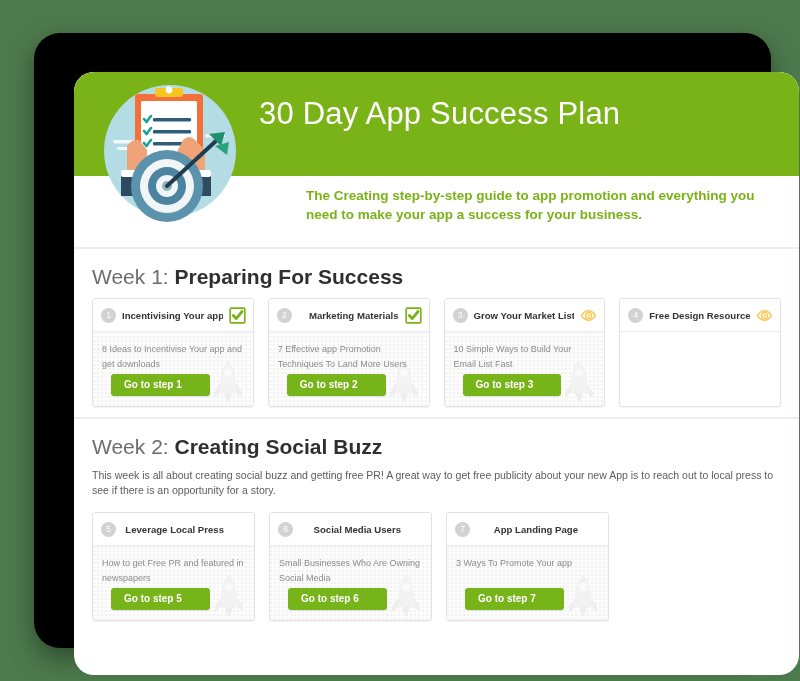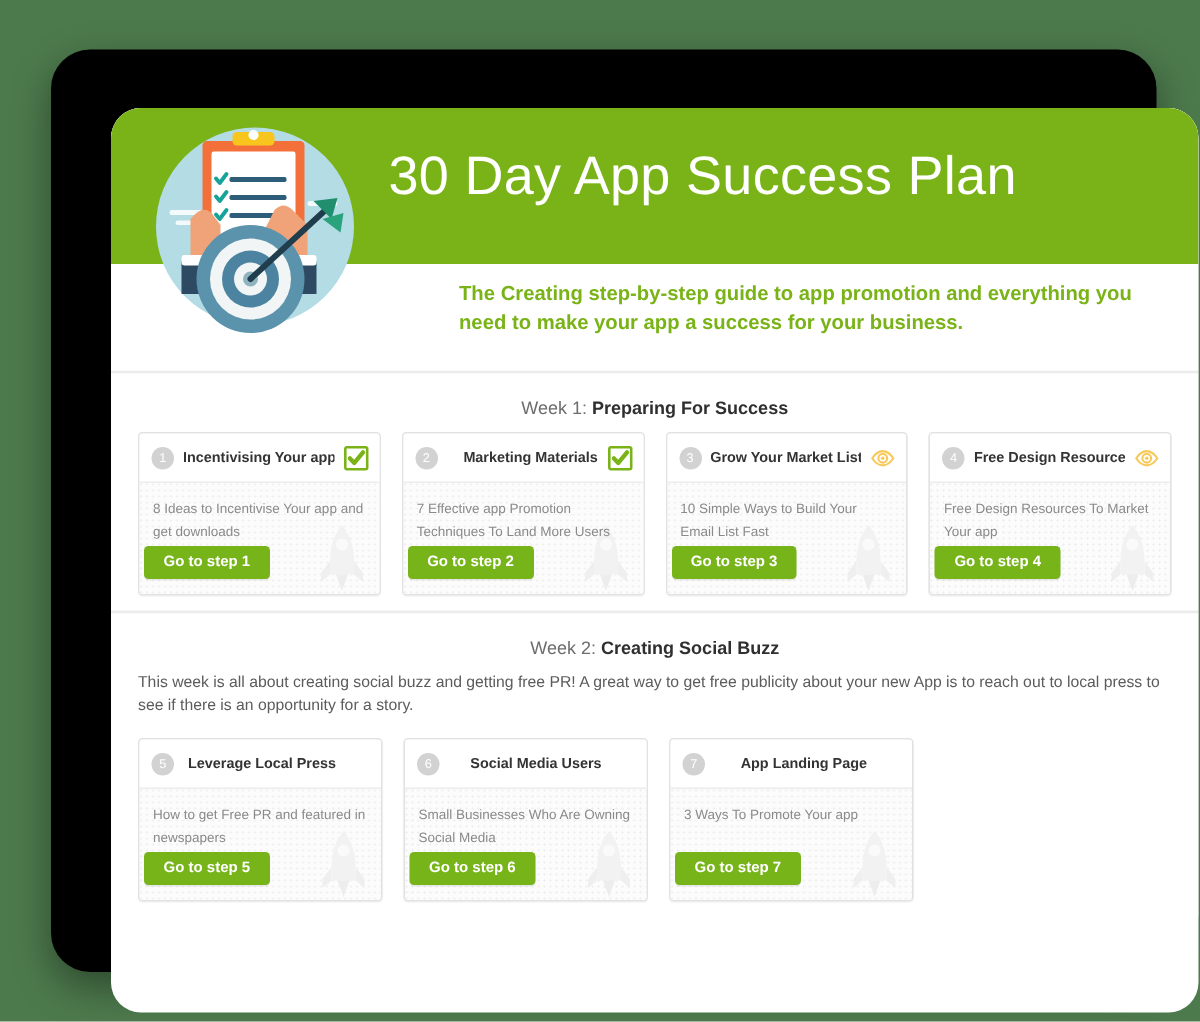--- a/index.html
+++ b/index.html
@@ -48,21 +48,21 @@
   .header-green {
     position: absolute;
     left: 0; top: 0; right: 0;
     height: 104px;
     background: #7ab317;
   }
   .header-title {
     position: absolute;
     left: 185px;
     top: 24px;
-    font-size: 36px;
+    font-size: 31px;
     color: #ffffff;
     font-weight: 400;
     letter-spacing: 0.2px;
     white-space: nowrap;
   }
   .header-sub {
     position: absolute;
     left: 232px;
     top: 114px;
     width: 468px;
@@ -85,25 +85,24 @@
   .divider {
     height: 2px;
     background: #ececec;
   }
   .section {
     padding: 16px 18px 10px 18px;
     background: #ffffff;
   }
 
   .section-title {
-    font-size: 12px;
+    font-size: 21px;
     color: #6d6d6d;
     font-weight: 400;
     margin-bottom: 9px;
-    text-align: center;
   }
   .section-title b {
     color: #2f2f2f;
     font-weight: 700;
   }
   .section-desc {
     font-size: 10.5px;
     line-height: 15px;
     color: #5c5c5c;
     margin-bottom: 14px;
@@ -183,25 +182,25 @@
     position: absolute;
     right: 8px;
     bottom: 0px;
     width: 34px;
     height: 48px;
     opacity: 1;
     z-index: 1;
   }
   .btn {
     position: absolute;
-    left: 3px;
+    left: 18px;
     bottom: 10px;
     z-index: 3;
     display: inline-block;
-    padding: 5px 13px 6px 13px;
+    padding: 5px 28px 6px 13px;
     background: #77b41a;
     color: #ffffff;
     font-size: 10px;
     font-weight: 700;
     border: none;
     border-radius: 3px;
     cursor: pointer;
     font-family: "Liberation Sans", sans-serif;
     box-shadow: 0 1px 0 rgba(0,0,0,0.08);
   }
@@ -350,32 +349,20 @@
                 <div class="badge">4</div>
                 <div class="card-title">Free Design Resources</div>
                 <div class="status-icon">
                   <svg viewBox="0 0 18 18" width="17" height="17">
                     <path d="M1.6 9 C4 5.2 7 4 9 4 C11 4 14 5.2 16.4 9 C14 12.8 11 14 9 14 C7 14 4 12.8 1.6 9 Z" fill="none" stroke="#f6c95a" stroke-width="1.5"></path>
                     <circle cx="9" cy="9" r="3.1" fill="none" stroke="#f6c95a" stroke-width="1.5"></circle>
                     <circle cx="9" cy="9" r="1.2" fill="#f6c95a"></circle>
                   </svg>
                 </div>
               </div>
-              <div class="card-body">
-                <div class="rocket"><svg viewBox="0 0 34 48" width="34" height="48">
-                    <path d="M17 2 C23 9 25 18 25 26 L9 26 C9 18 11 9 17 2 Z" fill="#f2f2f2"></path>
-                    <circle cx="17" cy="15" r="4" fill="#fafafa"></circle>
-                    <path d="M9 26 L3 34 L3 40 L9 35 Z" fill="#efefef"></path>
-                    <path d="M25 26 L31 34 L31 40 L25 35 Z" fill="#efefef"></path>
-                    <rect x="9" y="26" width="16" height="9" fill="#f2f2f2"></rect>
-                    <path d="M13 35 L17 46 L21 35 Z" fill="#ededed"></path>
-                  </svg></div>
-                <div class="card-desc">Free Design Resources To Market Your app</div>
-                <button class="btn">Go to step 4</button>
-              </div>
             </div>
           </div>
         </div>
         <div class="divider"></div>
         <div class="section">
           <div class="section-title"><span>Week 2:</span> <b>Creating Social Buzz</b></div>
           <div class="section-desc">This week is all about creating social buzz and getting free PR! A great way to get free publicity about your new App is to reach out to local press to see if there is an opportunity for a story.</div>
           <div class="cards">
             <div class="card">
               <div class="card-head">

